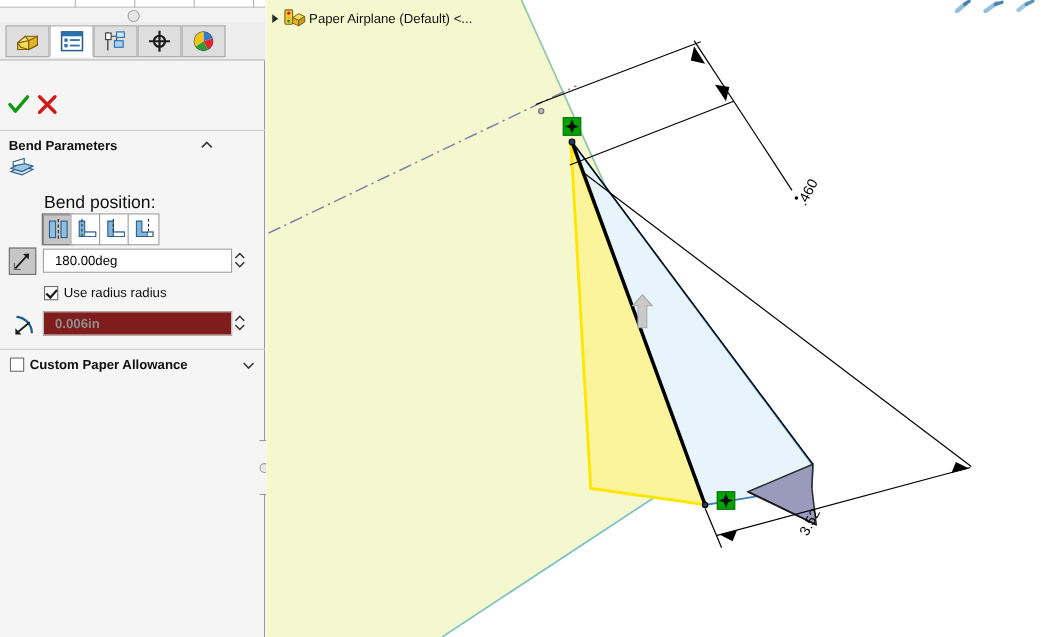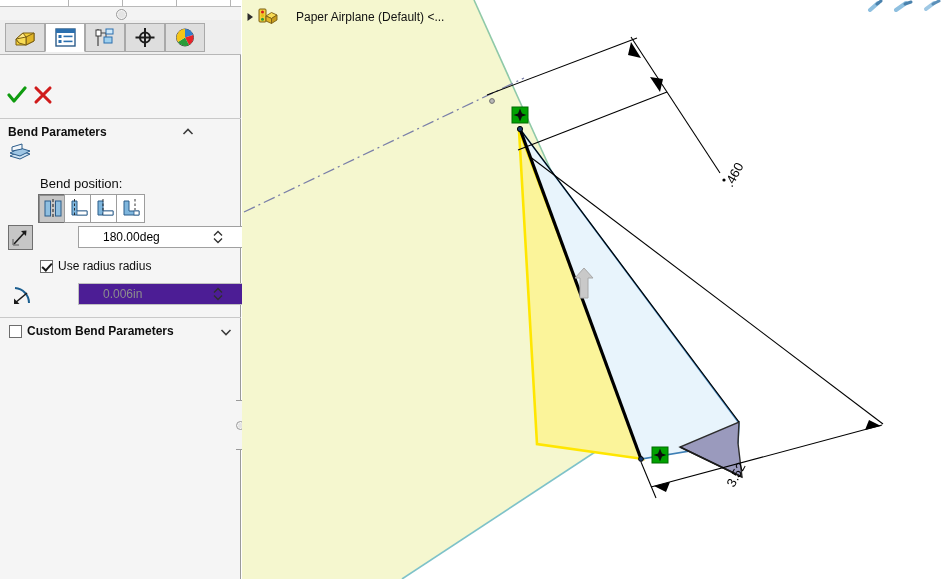--- a/index.html
+++ b/index.html
@@ -129,21 +129,21 @@
     font-size: 12px;
     line-height: 18px;
     padding-left: 5px;
     cursor: text;
     white-space: nowrap;
     overflow: hidden;
   }
 
   .plainlabel {
     position: absolute;
-    font-size: 13px; color: #0e0e0e;
+    font-size: 16px; color: #0e0e0e;
   }
 
   
   .bpbtn {
     position: absolute; top: 194px;
     width: 29px; height: 29px;
     border: 1px solid #9d9d9d;
     box-sizing: border-box;
     background: #ffffff;
     display: flex; align-items: center; justify-content: center;
@@ -157,31 +157,31 @@
 
   
   .numfield {
     position: absolute;
     height: 22px;
     border: 1px solid #a0a0a0;
     box-sizing: border-box;
     background: #ffffff;
     font-size: 12px;
     line-height: 20px;
-    padding-left: 24px;
+    padding-left: 10px;
     color: #000000;
     cursor: text;
     white-space: nowrap;
     overflow: hidden;
-    margin-left: 39px;
   }
   .numfield.disabled {
-    background: #4c1d95;
+    background: #7f1d1d;
     border-color: #c0c0c0;
     color: #8d8d8d;
+    font-weight: bold;
   }
   .spin {
     position: absolute;
     width: 14px; height: 22px;
     display: flex; flex-direction: column;
     align-items: center; justify-content: center;
     cursor: pointer;
   }
   .spin .up, .spin .dn { line-height: 7px; font-size: 10px; color: #3a3a3a; }
 
@@ -252,21 +252,21 @@
     display: flex; align-items: center;
     font-size: 12px;
     color: #111111;
     white-space: nowrap;
   }
   #tree-arrow {
     width: 12px; height: 12px;
     margin-right: 2px;
     cursor: pointer;
   }
-  #tree-label { margin-left: 18px; cursor: pointer; }
+  #tree-label { margin-left: 3px; cursor: pointer; }
 
   
   #tr-tools { position: absolute; right: 6px; top: 0px; height: 12px; }
 </style>
 </head>
 <body>
 
 <div id="app">
 
   <div id="panel">
@@ -440,21 +440,21 @@
         <svg width="10" height="7" viewBox="0 0 10 7">
             <path d="M1 1.5 L5 5.5 L9 1.5" fill="none" stroke="#2f2f2f" stroke-width="1.3"></path>
           </svg>
       </span>
     </div>
 
     <hr class="sep" style="top:317px;">
 
     <div class="cbrow" style="left:9px; top:324px; width:225px;">
       <span class="cbox"></span>
-      <span class="cblabel bold">Custom Bend Parameters</span>
+      <span class="cblabel bold">Custom Paper Allowance</span>
       <span style="position:absolute; left:211px; top:2px;">
         <svg width="12" height="12" viewBox="0 0 12 12">
           <path d="M1.5 4 L6 8.6 L10.5 4" fill="none" stroke="#3b3b3b" stroke-width="1.5"></path>
         </svg>
       </span>
     </div>
 
   </div>
 
   <div id="edge-grip">

